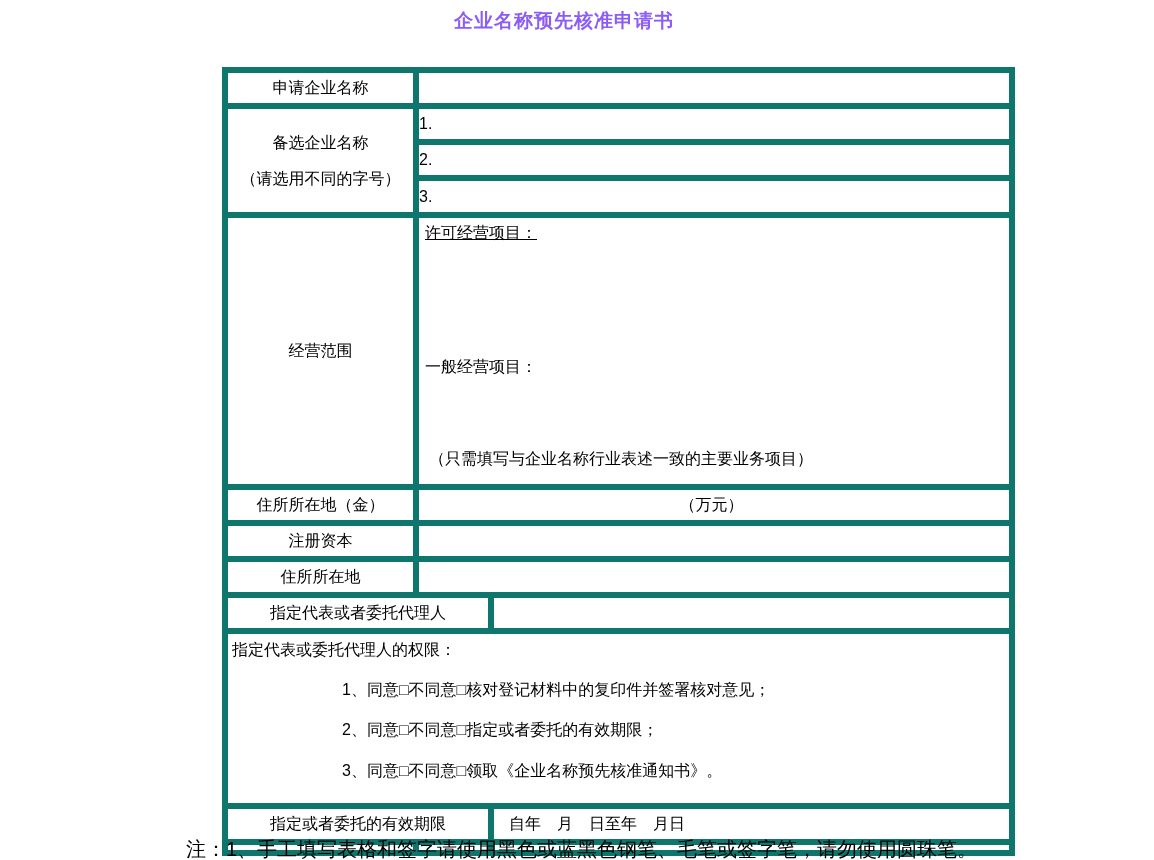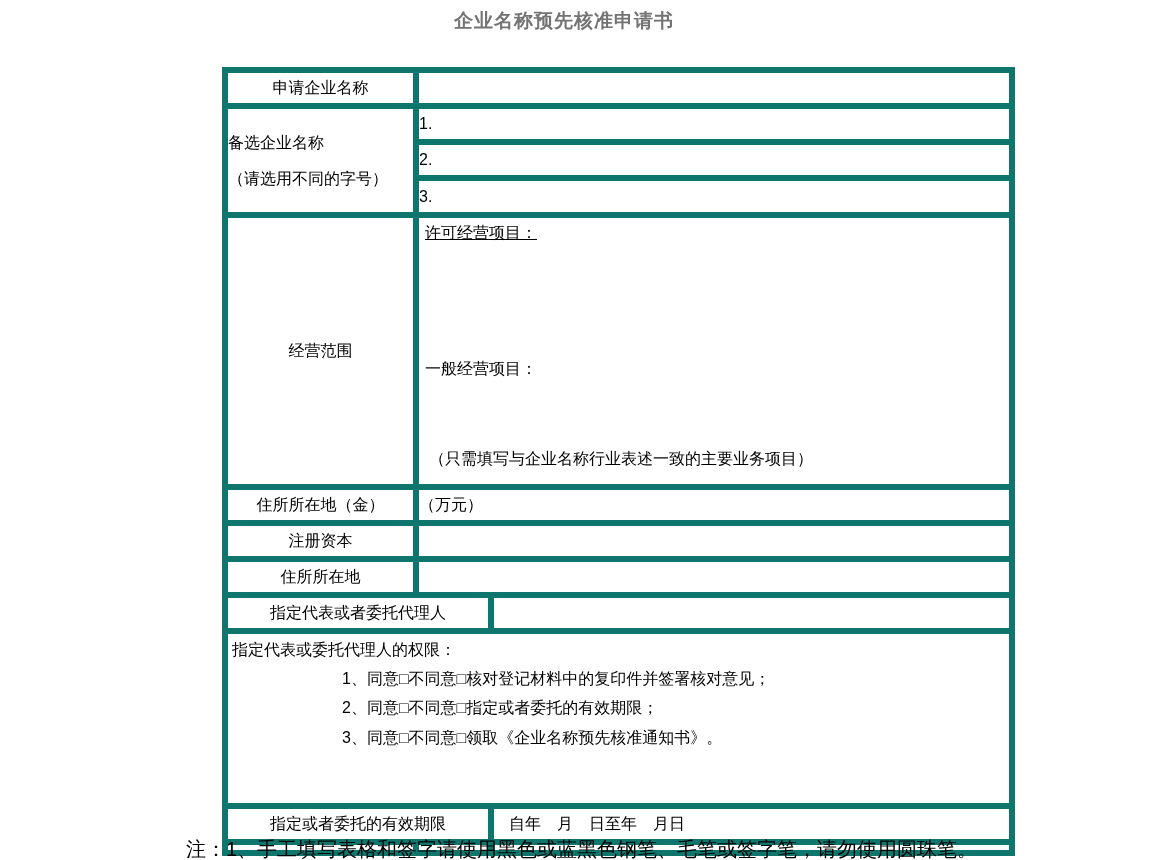--- a/index.html
+++ b/index.html
@@ -16,21 +16,21 @@
     overflow: hidden;
   }
   .doc-title {
     position: absolute;
     top: 8px;
     left: 120px;
     width: 888px;
     text-align: center;
     font-size: 19px;
     font-weight: bold;
-    color: #737373;
+    color: #8b5cf6;
     letter-spacing: 1px;
   }
   table.form-table {
     position: absolute;
     left: 222px;
     top: 67px;
     width: 787px;
     border-collapse: collapse;
     table-layout: fixed;
   }
@@ -41,40 +41,40 @@
     vertical-align: middle;
     overflow: hidden;
     line-height: 1.2;
   }
   td.lbl {
     text-align: center;
   }
   td.val {
     padding-left: 5px;
   }
-  .alt-label-line { text-align: left; }
+  .alt-label-line { text-align: center; }
   .alt-label-gap { height: 17px; }
   .scope-inner {
     position: relative;
     height: 266px;
   }
   .scope-licensed { position: absolute; top: 5px;  left: 6px; text-decoration: underline; }
-  .scope-general  { position: absolute; top: 141px; left: 6px; }
+  .scope-general  { position: absolute; top: 141px; left: 6px; font-family: Liberation Mono, monospace; }
   .scope-hint     { position: absolute; top: 231px; left: 10px; }
   .capital-inner {
     display: flex;
-    justify-content: flex-start;
+    justify-content: center;
     padding-right: 5px;
   }
   .perm-inner {
     box-sizing: border-box;
     height: 169px;
     padding: 6px 0 0 4px;
   }
-  .perm-item { margin: 10px 0 0 110px; }
+  .perm-item { margin: 21px 0 0 110px; }
   .checkbox { display: inline; cursor: pointer; }
   td.partial { height: 5px; font-size: 1px; }
   .footnote {
     position: absolute;
     left: 186px;
     top: 836px;
     font-size: 20px;
   }
 </style>
 </head>

